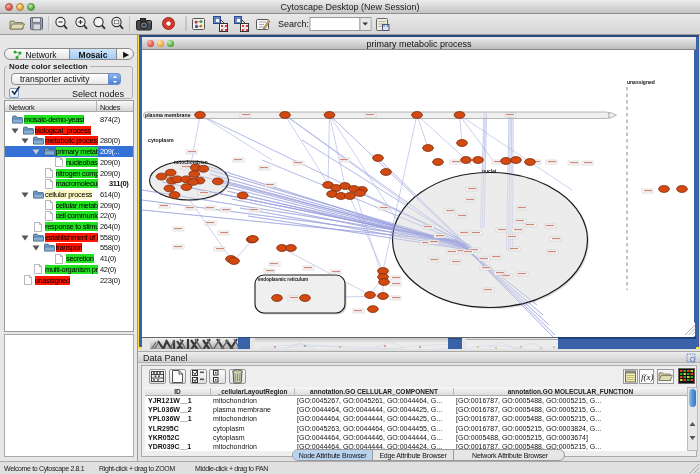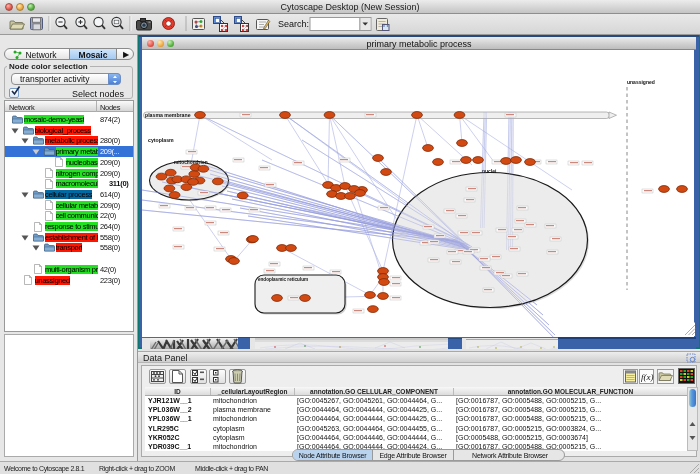--- a/index.html
+++ b/index.html
@@ -225,21 +225,21 @@
       <span class="abs" style="left:104px;top:1px;color:#111;line-height:9px;font-weight:bold;">311(0)</span>
     </div>
     <div class="abs" style="left:0;top:87.9px;width:130px;height:10.7px;">
       <svg class="abs" style="left:16.0px;top:2px;" width="8" height="8">
         <path d="M0.5 1.5 L7.5 1.5 L4 6.5 Z" fill="#555"></path>
       </svg>
       <svg class="abs" style="left:28.0px;top:1px;" width="11" height="9">
         <path d="M0.5 8 L0.5 2 Q0.5 1 1.5 1 L4 1 L5 2.5 L9.5 2.5 Q10.5 2.5 10.5 3.5 L10.5 8 Z" fill="#6d9cc8" stroke="#3a5a7a" stroke-width="0.7"></path>
         <path d="M0.5 8 L0.5 4 L10.5 4 L10.5 8 Z" fill="#85aed4" stroke="#3a5a7a" stroke-width="0.5"></path>
       </svg>
-      <span class="abs" style="left:40.0px;top:1px;background:#0369a1;color:#000;white-space:nowrap;overflow:hidden;max-width:53px;display:inline-block;height:9px;line-height:9px;">cellular process</span>
+      <span class="abs" style="left:40.0px;top:1px;background:#fef9c3;color:#000;white-space:nowrap;overflow:hidden;max-width:53px;display:inline-block;height:9px;line-height:9px;">cellular process</span>
       <span class="abs" style="left:95px;top:1px;color:#111;line-height:9px;">614(0)</span>
     </div>
     <div class="abs" style="left:0;top:98.6px;width:130px;height:10.7px;">
       <svg class="abs" style="left:39.5px;top:0.5px;" width="9" height="10">
         <path d="M0.5 9.5 L0.5 0.5 L5.5 0.5 L7.5 2.5 L7.5 9.5 Z" fill="#fff" stroke="#999" stroke-width="0.7"></path>
         <path d="M5.5 0.5 L5.5 2.5 L7.5 2.5" fill="none" stroke="#999" stroke-width="0.7"></path>
       </svg>
       <span class="abs" style="left:50.5px;top:1px;background:#21e121;color:#000;white-space:nowrap;overflow:hidden;max-width:42px;display:inline-block;height:9px;line-height:9px;">cellular metabo</span>
       <span class="abs" style="left:95px;top:1px;color:#111;line-height:9px;">209(0)</span>
     </div>
@@ -274,39 +274,47 @@
       <svg class="abs" style="left:26.5px;top:2px;" width="8" height="8">
         <path d="M0.5 1.5 L7.5 1.5 L4 6.5 Z" fill="#555"></path>
       </svg>
       <svg class="abs" style="left:38.5px;top:1px;" width="11" height="9">
         <path d="M0.5 8 L0.5 2 Q0.5 1 1.5 1 L4 1 L5 2.5 L9.5 2.5 Q10.5 2.5 10.5 3.5 L10.5 8 Z" fill="#6d9cc8" stroke="#3a5a7a" stroke-width="0.7"></path>
         <path d="M0.5 8 L0.5 4 L10.5 4 L10.5 8 Z" fill="#85aed4" stroke="#3a5a7a" stroke-width="0.5"></path>
       </svg>
       <span class="abs" style="left:50.5px;top:1px;background:#ff1500;color:#000;white-space:nowrap;overflow:hidden;max-width:42px;display:inline-block;height:9px;line-height:9px;">transport</span>
       <span class="abs" style="left:95px;top:1px;color:#111;line-height:9px;">558(0)</span>
     </div>
+    <div class="abs" style="left:0;top:152.1px;width:130px;height:10.7px;">
+      <svg class="abs" style="left:50.0px;top:0.5px;" width="9" height="10">
+        <path d="M0.5 9.5 L0.5 0.5 L5.5 0.5 L7.5 2.5 L7.5 9.5 Z" fill="#fff" stroke="#999" stroke-width="0.7"></path>
+        <path d="M5.5 0.5 L5.5 2.5 L7.5 2.5" fill="none" stroke="#999" stroke-width="0.7"></path>
+      </svg>
+      <span class="abs" style="left:61.0px;top:1px;background:#21e121;color:#000;white-space:nowrap;overflow:hidden;max-width:32px;display:inline-block;height:9px;line-height:9px;">secretion</span>
+      <span class="abs" style="left:95px;top:1px;color:#111;line-height:9px;">41(0)</span>
+    </div>
     <div class="abs" style="left:0;top:162.8px;width:130px;height:10.7px;">
       <svg class="abs" style="left:29.0px;top:0.5px;" width="9" height="10">
         <path d="M0.5 9.5 L0.5 0.5 L5.5 0.5 L7.5 2.5 L7.5 9.5 Z" fill="#fff" stroke="#999" stroke-width="0.7"></path>
         <path d="M5.5 0.5 L5.5 2.5 L7.5 2.5" fill="none" stroke="#999" stroke-width="0.7"></path>
       </svg>
       <span class="abs" style="left:40.0px;top:1px;background:#21e121;color:#000;white-space:nowrap;overflow:hidden;max-width:53px;display:inline-block;height:9px;line-height:9px;">multi-organism pro</span>
       <span class="abs" style="left:95px;top:1px;color:#111;line-height:9px;">42(0)</span>
     </div>
     <div class="abs" style="left:0;top:173.5px;width:130px;height:10.7px;">
       <svg class="abs" style="left:18.5px;top:0.5px;" width="9" height="10">
         <path d="M0.5 9.5 L0.5 0.5 L5.5 0.5 L7.5 2.5 L7.5 9.5 Z" fill="#fff" stroke="#999" stroke-width="0.7"></path>
         <path d="M5.5 0.5 L5.5 2.5 L7.5 2.5" fill="none" stroke="#999" stroke-width="0.7"></path>
       </svg>
       <span class="abs" style="left:29.5px;top:1px;background:#ff1500;color:#000;white-space:nowrap;overflow:hidden;max-width:64px;display:inline-block;height:9px;line-height:9px;">unassigned</span>
       <span class="abs" style="left:95px;top:1px;color:#111;line-height:9px;">223(0)</span>
     </div>
   </div>
 <div class="abs" style="left:4px;top:334px;width:130px;height:123px;background:#fff;border:1px solid #aaa;"></div>
-<div class="abs" style="left:138px;top:35px;width:562px;height:317px;background:#0f766e;">
+<div class="abs" style="left:138px;top:35px;width:562px;height:317px;background:#fde047;">
 
  <div class="abs" style="left:1px;top:0;width:560px;height:312px;background:#3a62a8;border-top:2px solid #26497e;"></div>
 
  <div class="abs" style="left:4px;top:2px;width:554px;height:13px;background:linear-gradient(#ececec,#cfcfcf 60%,#bdbdbd);border-bottom:1px solid #888;">
   <div class="abs" style="left:5px;top:3px;width:7px;height:7px;border-radius:50%;background:radial-gradient(circle at 35% 30%,#ffb3ab,#e4574a 60%,#b03a30);"></div>
   <div class="abs" style="left:15px;top:3px;width:7px;height:7px;border-radius:50%;background:radial-gradient(circle at 35% 30%,#ffe9b0,#f0a943 60%,#c07f2c);"></div>
   <div class="abs" style="left:25px;top:3px;width:7px;height:7px;border-radius:50%;background:radial-gradient(circle at 35% 30%,#c8f0b8,#55b33e 60%,#3a8a2c);"></div>
   <div class="abs" style="left:0;top:1.5px;width:554px;text-align:center;font-size:9px;color:#111;">primary metabolic process</div>
  </div>
  <svg class="abs" style="left:4px;top:15px;" width="552" height="287" viewBox="0 0 552 287">

